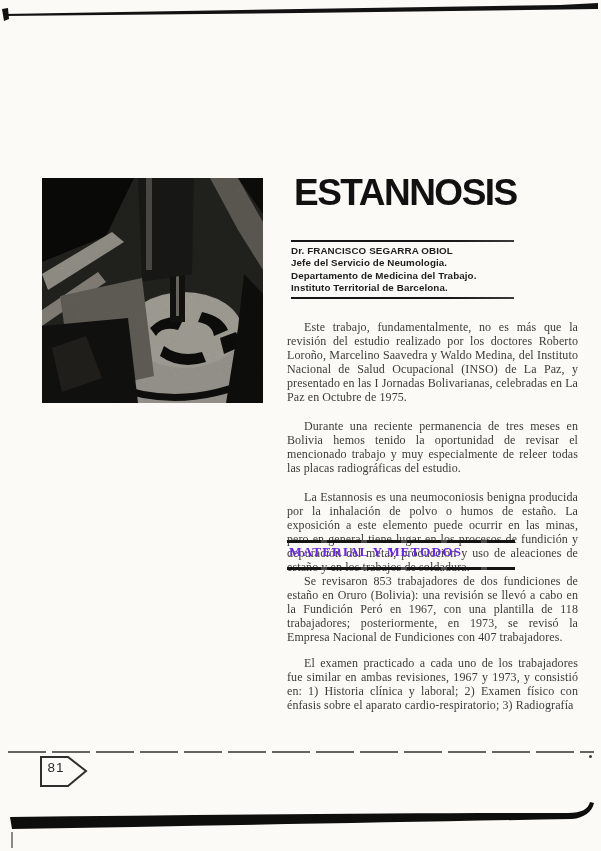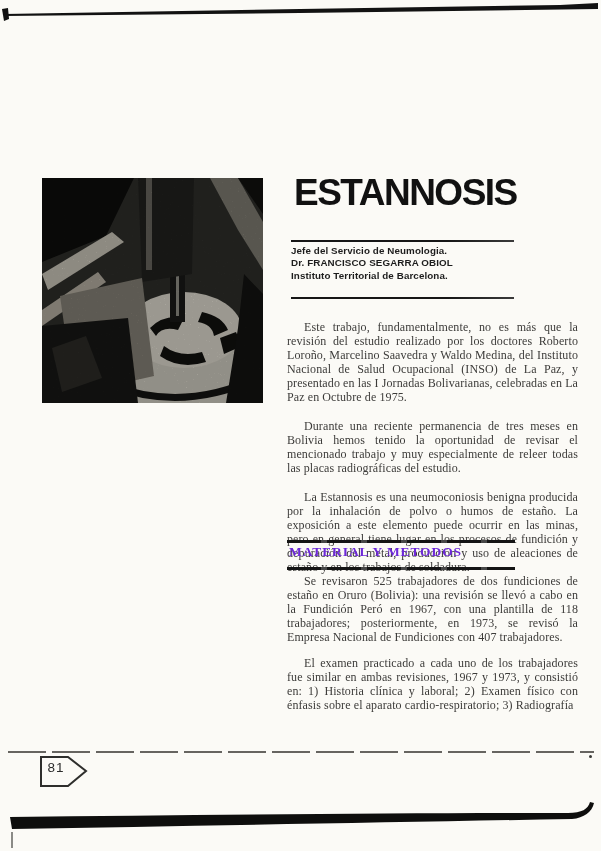--- a/index.html
+++ b/index.html
@@ -124,38 +124,39 @@
       <rect width="221" height="225" filter="url(#grain)" opacity="0.32"></rect>
     </svg>
   </div>
 
   <div class="col">
 
     <div class="title">ESTANNOSIS</div>
 
     <div class="rule rule-author-top"></div>
     <div class="author">
+      <div>Dr. FRANCISCO SEGARRA OBIOL</div>
       <div>Jefe del Servicio de Neumologia.</div>
-      <div>Dr. FRANCISCO SEGARRA OBIOL</div>
+      <div>Departamento de Medicina del Trabajo.</div>
       <div>Instituto Territorial de Barcelona.</div>
     </div>
     <div class="rule rule-author-bottom"></div>
 
     <div class="bodytext intro">
       <p>Este trabajo, fundamentalmente, no es más que la revisión del estudio realizado por los doctores Roberto Loroño, Marcelino Saavedra y Waldo Medina, del Instituto Nacional de Salud Ocupacional (INSO) de La Paz, y presentado en las I Jornadas Bolivarianas, celebradas en La Paz en Octubre de 1975.</p>
       <p>Durante una reciente permanencia de tres meses en Bolivia hemos tenido la oportunidad de revisar el mencionado trabajo y muy especialmente de releer todas las placas radiográficas del estudio.</p>
       <p>La Estannosis es una neumoconiosis benigna producida por la inhalación de polvo o humos de estaño. La exposición a este elemento puede ocurrir en las minas, pero en general tiene lugar en los procesos de fundición y depuración del metal, producción y uso de aleaciones de estaño y en los trabajos de soldadura.</p>
     </div>
 
     <div class="sect-rule sect-rule-top"></div>
     <div class="sect-heading">MATERIAL Y METODOS</div>
     <div class="sect-rule sect-rule-bottom"></div>
 
     <div class="bodytext methods">
-      <p>Se revisaron 525 trabajadores de dos fundiciones de estaño en Oruro (Bolivia): una revisión se llevó a cabo en la Fundición Peró en 1967, con una plantilla de 118 trabajadores; posteriormente, en 1973, se revisó la Empresa Nacional de Fundiciones con 407 trabajadores.</p>
+      <p>Se revisaron 853 trabajadores de dos fundiciones de estaño en Oruro (Bolivia): una revisión se llevó a cabo en la Fundición Peró en 1967, con una plantilla de 118 trabajadores; posteriormente, en 1973, se revisó la Empresa Nacional de Fundiciones con 407 trabajadores.</p>
       <p>El examen practicado a cada uno de los trabajadores fue similar en ambas revisiones, 1967 y 1973, y consistió en: 1) Historia clínica y laboral; 2) Examen físico con énfasis sobre el aparato cardio-respiratorio; 3) Radiografía</p>
     </div>
   </div>
 
   <div class="faint-rule"></div>
   <div class="faint-rule-dot"></div>
 
   <svg class="pagenum-svg" width="86" height="36" viewBox="0 0 86 36">
     <polygon points="3,3 30,3 48,17 30,32 3,32" fill="none" stroke="#2e2e2c" stroke-width="2" stroke-linejoin="miter"></polygon>
   </svg>

